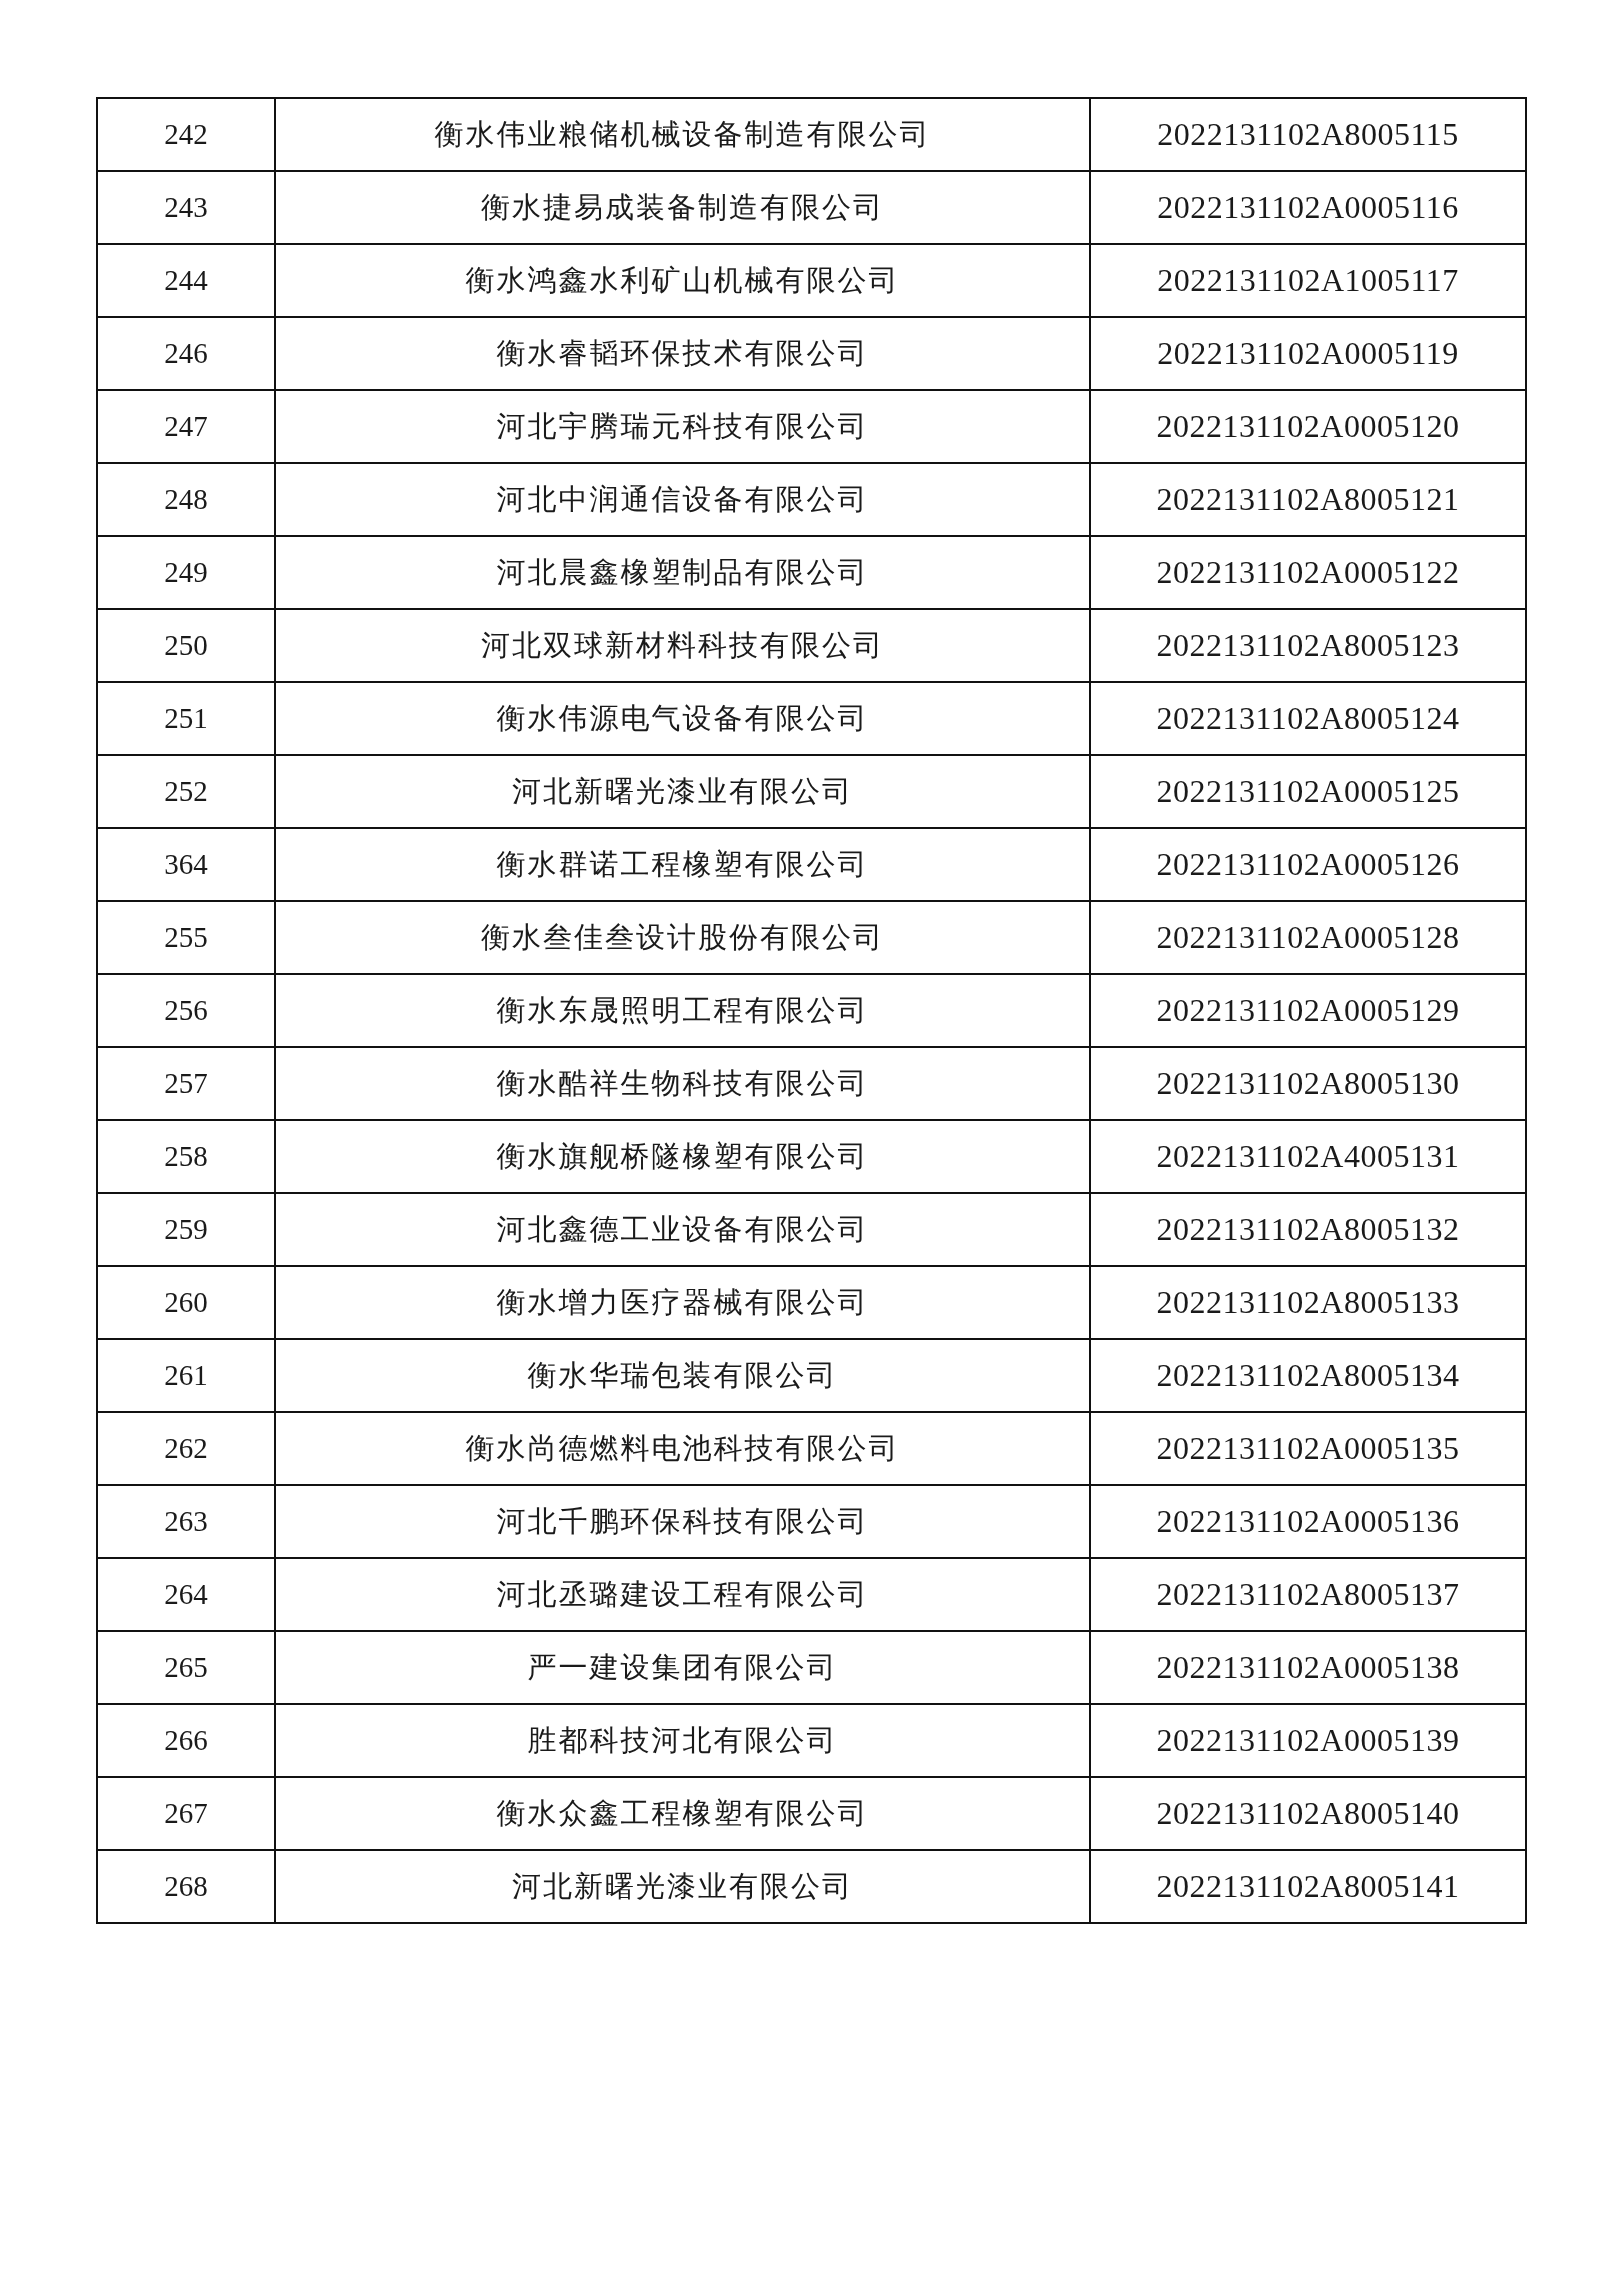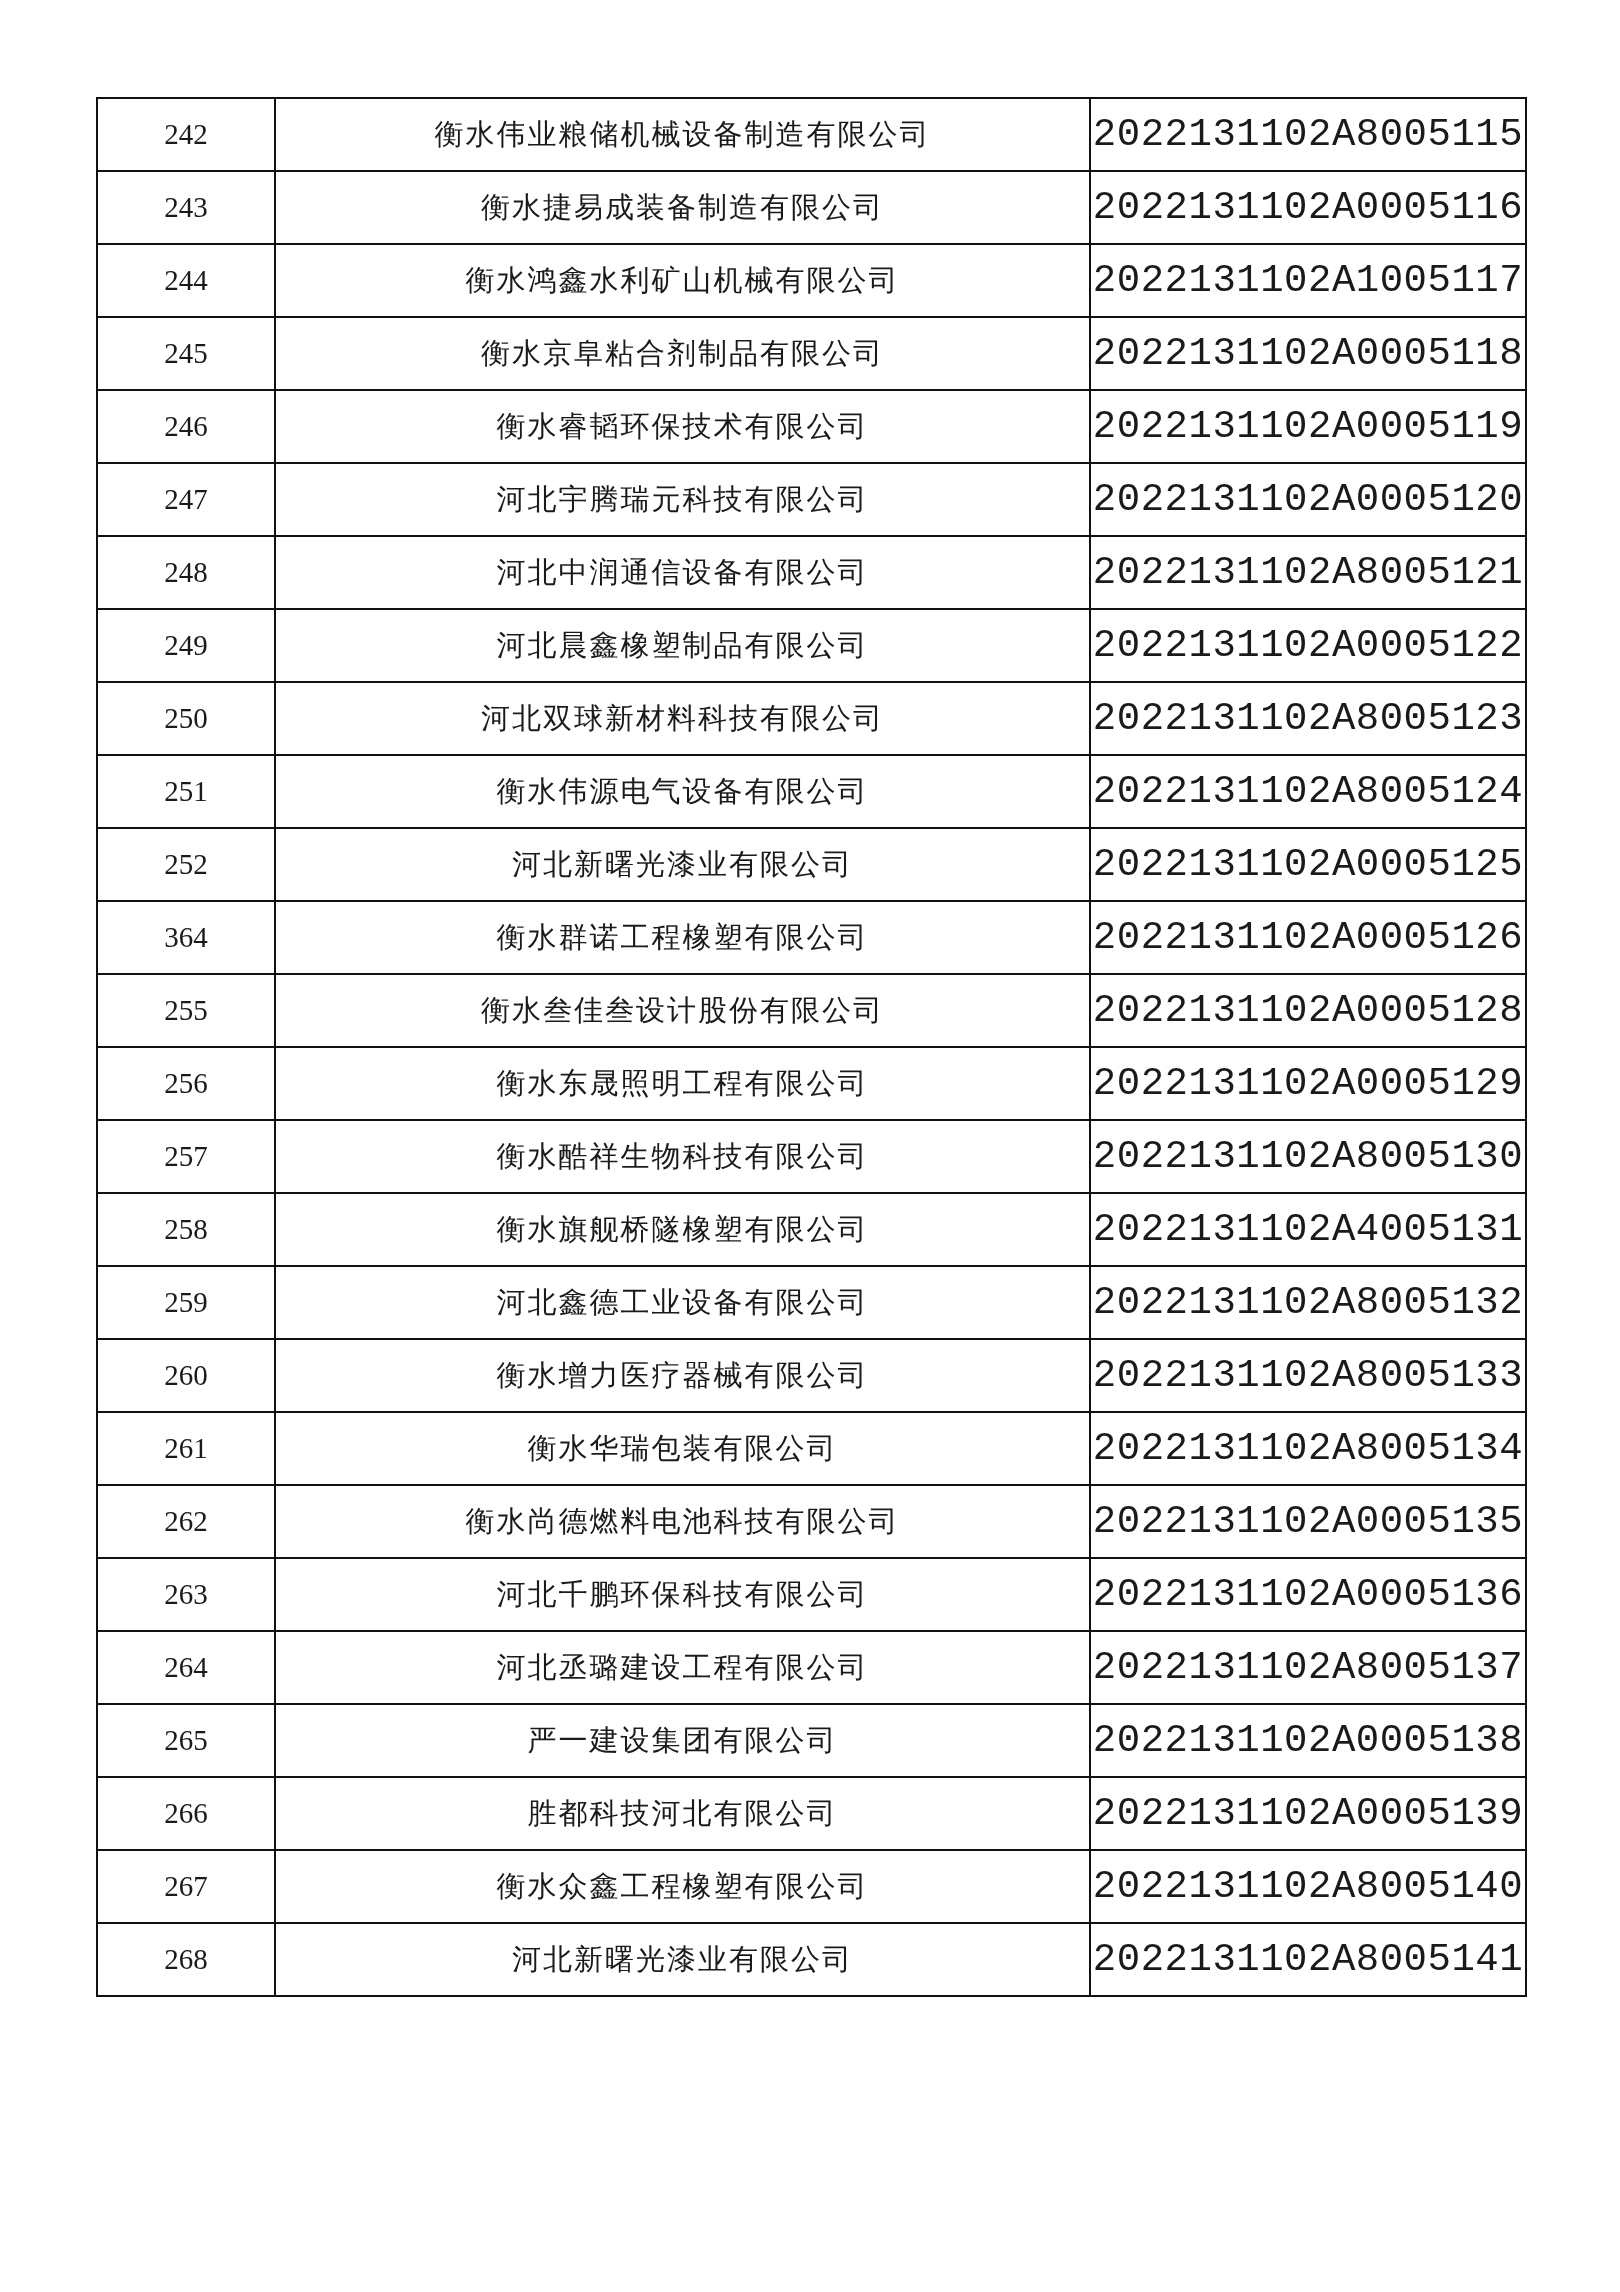--- a/index.html
+++ b/index.html
@@ -47,22 +47,22 @@
       font-size: 29px;
       margin-left: 20px;
     }
     td.name {
       font-family: "DejaVu Sans", "Liberation Sans", sans-serif;
       font-size: 29px;
       letter-spacing: 2px;
       margin-left: 16px;
     }
     td.code {
-      font-family: Liberation Mono, monospace;
-      font-size: 39px;
+      font-family: Liberation Serif, serif;
+      font-size: 32px;
       letter-spacing: 0.5px;
       border-radius: 22px;
     }
   </style>
 </head>
 <body>
 
 <div class="page">
   <table class="list">
     <colgroup>
@@ -80,25 +80,20 @@
           <td class="no">243</td>
           <td class="name">衡水捷易成装备制造有限公司</td>
           <td class="code">2022131102A0005116</td>
         </tr>
         <tr>
           <td class="no">244</td>
           <td class="name">衡水鸿鑫水利矿山机械有限公司</td>
           <td class="code">2022131102A1005117</td>
         </tr>
         <tr>
-          <td class="no">245</td>
-          <td class="name">衡水京阜粘合剂制品有限公司</td>
-          <td class="code">2022131102A0005118</td>
-        </tr>
-        <tr>
           <td class="no">246</td>
           <td class="name">衡水睿韬环保技术有限公司</td>
           <td class="code">2022131102A0005119</td>
         </tr>
         <tr>
           <td class="no">247</td>
           <td class="name">河北宇腾瑞元科技有限公司</td>
           <td class="code">2022131102A0005120</td>
         </tr>
         <tr>

